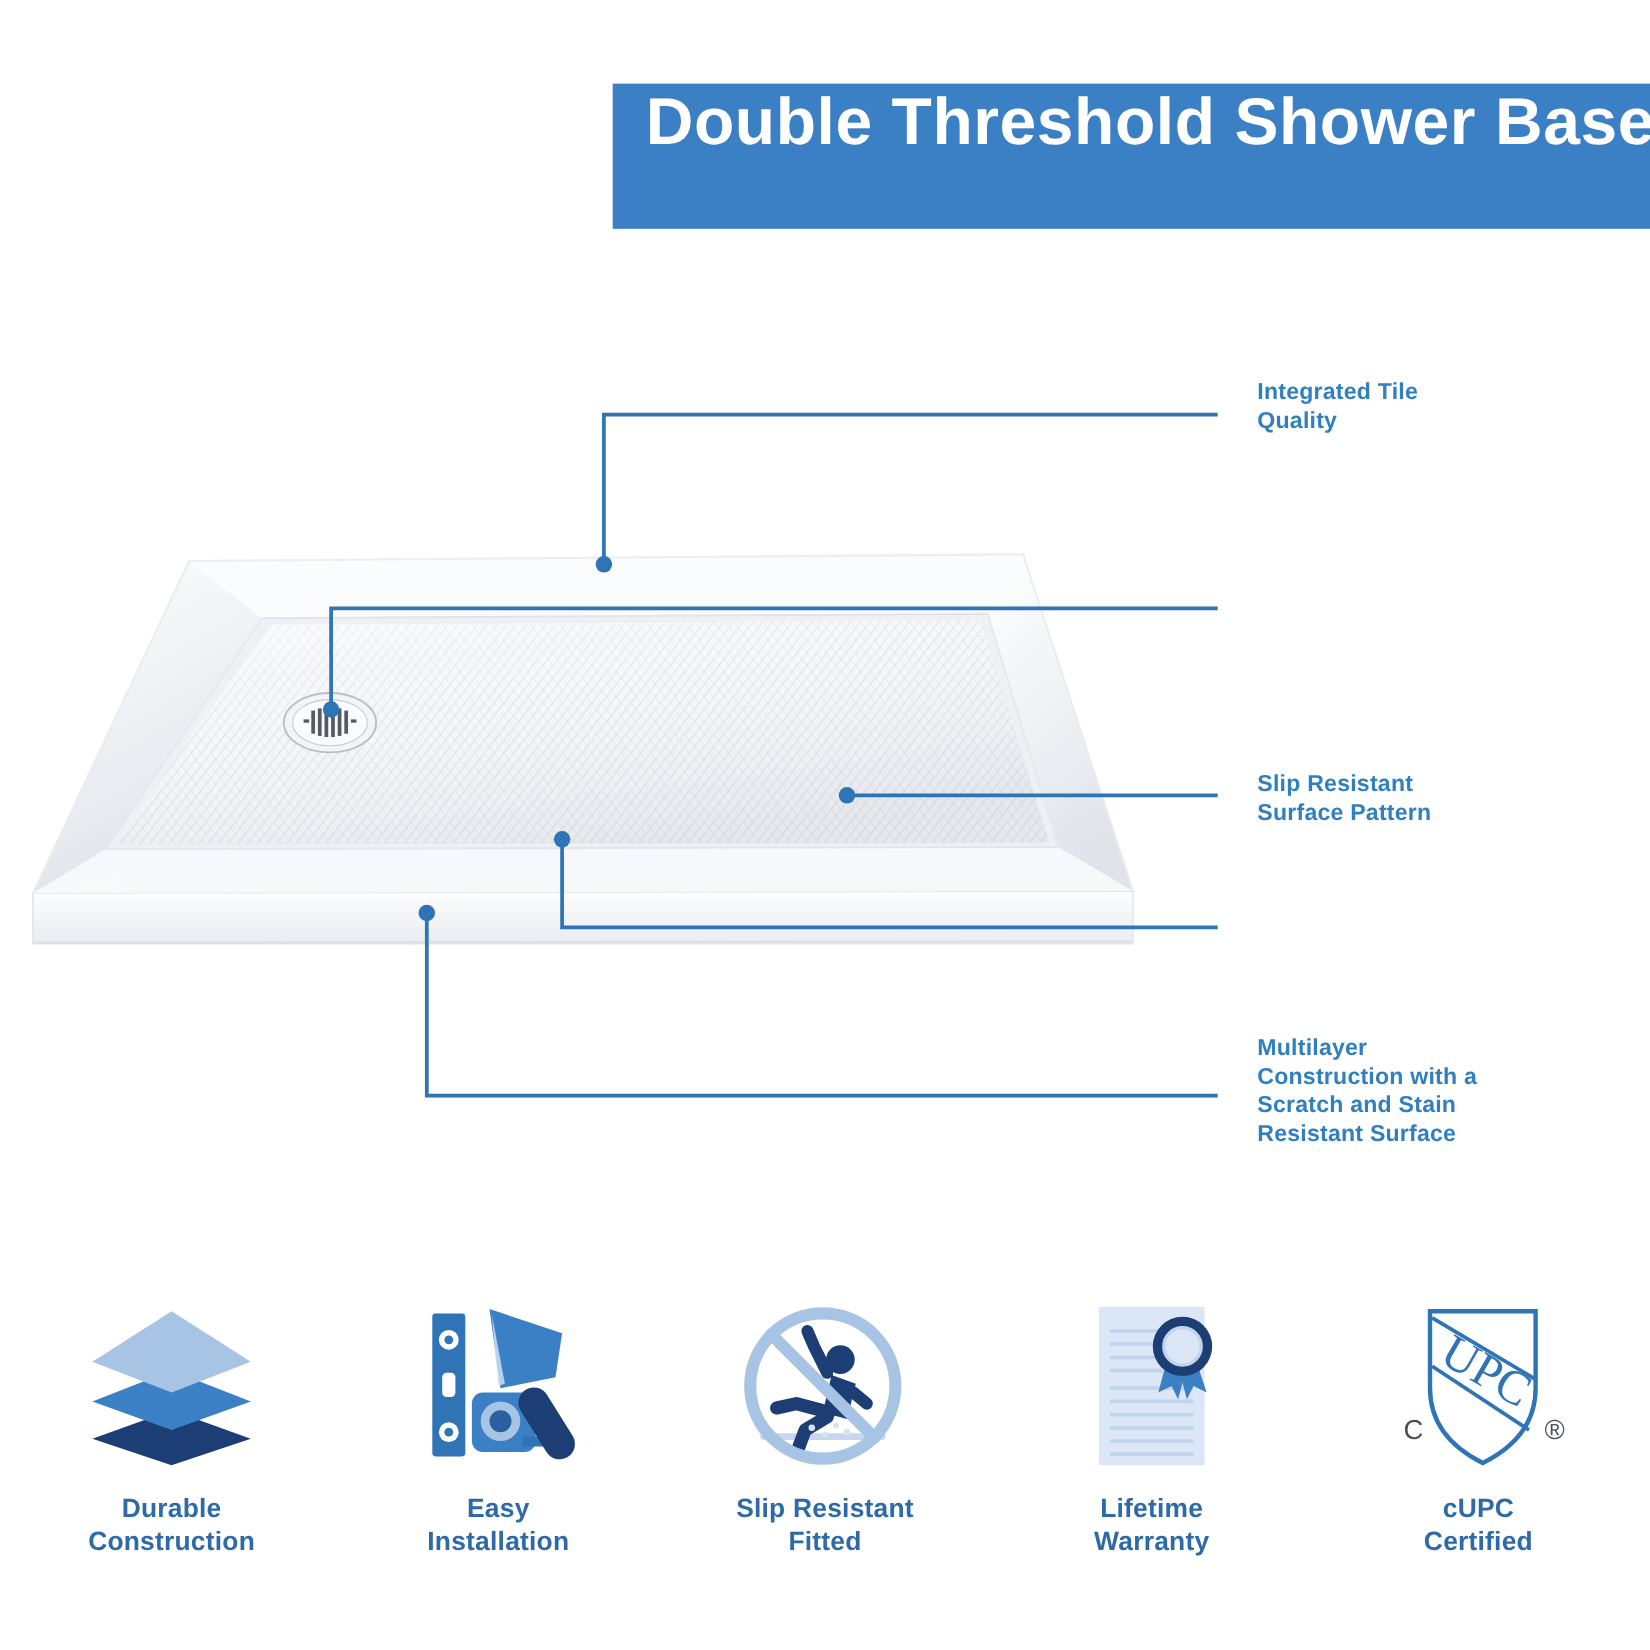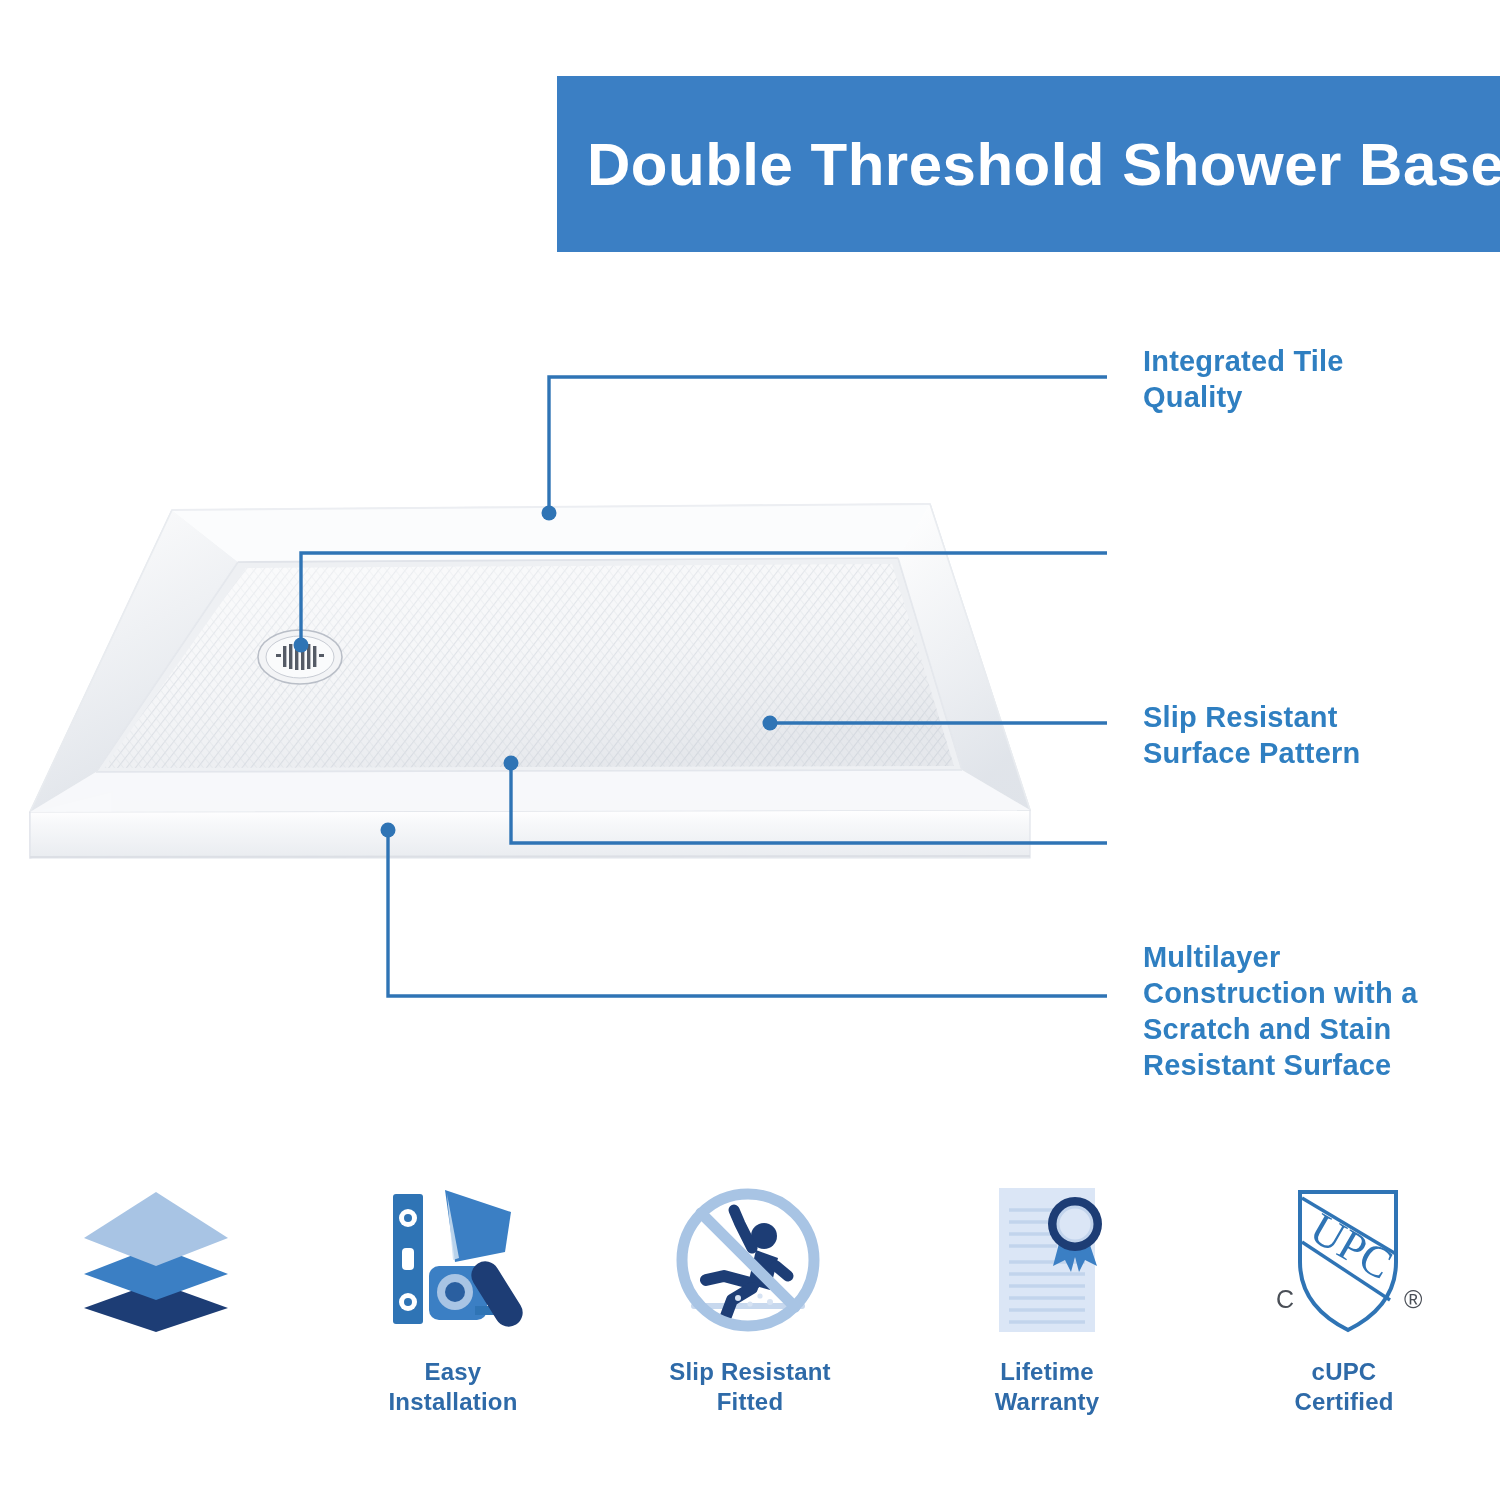--- a/index.html
+++ b/index.html
@@ -15,24 +15,24 @@
     overflow: hidden;
     font-family: "Liberation Sans", sans-serif;
   }
 
   
   #title-banner {
     position: absolute;
     left: 557px;
     top: 76px;
     width: 943px;
-    height: 176px;
+    height: 132px;
     background: #3b7fc4;
     display: flex;
-    align-items: center;
+    align-items: flex-start;
   }
   #title-text {
     color: #ffffff;
     font-size: 60px;
     font-weight: bold;
     letter-spacing: 0.5px;
     margin-left: 30px;
     white-space: nowrap;
   }
 
@@ -53,21 +53,21 @@
     top: 0;
     width: 1500px;
     height: 1500px;
     pointer-events: none;
   }
 
   
   .callout-label {
     position: absolute;
     color: #2f7fc1;
-    font-size: 29px;
+    font-size: 21px;
     font-weight: bold;
     line-height: 1.24;
     letter-spacing: 0.2px;
   }
   .callout-label span { display: block; }
 
   #callout-0 { left: 1143px; top: 344px; }
   #callout-1 { left: 1143px; top: 492px; }
   #callout-2 { left: 1143px; top: 700px; }
   #callout-3 { left: 1143px; top: 805px; }
@@ -248,20 +248,24 @@
   <div id="badges">
 
     <div class="badge">
       <div class="badge-icon">
         <svg width="180" height="160" viewBox="0 0 180 160">
           <polygon points="90,102 18,128 90,152 162,128" fill="#1d3d75"></polygon>
           <polygon points="90,66 18,94 90,120 162,94" fill="#3b7fc4"></polygon>
           <polygon points="90,12 18,58 90,86 162,58" fill="#a8c4e4"></polygon>
         </svg>
       </div>
+      <div class="badge-label">
+        <span>Durable</span>
+        <span>Construction</span>
+      </div>
     </div>
 
     <div class="badge">
       <div class="badge-icon">
         <svg width="180" height="160" viewBox="0 0 180 160">
 
           <rect x="30" y="14" width="30" height="130" rx="3" fill="#2f74b5"></rect>
           <circle cx="45" cy="38" r="9" fill="#ffffff"></circle>
           <circle cx="45" cy="38" r="4" fill="#2f74b5"></circle>
           <rect x="39" y="68" width="12" height="22" rx="4" fill="#ffffff"></rect>

